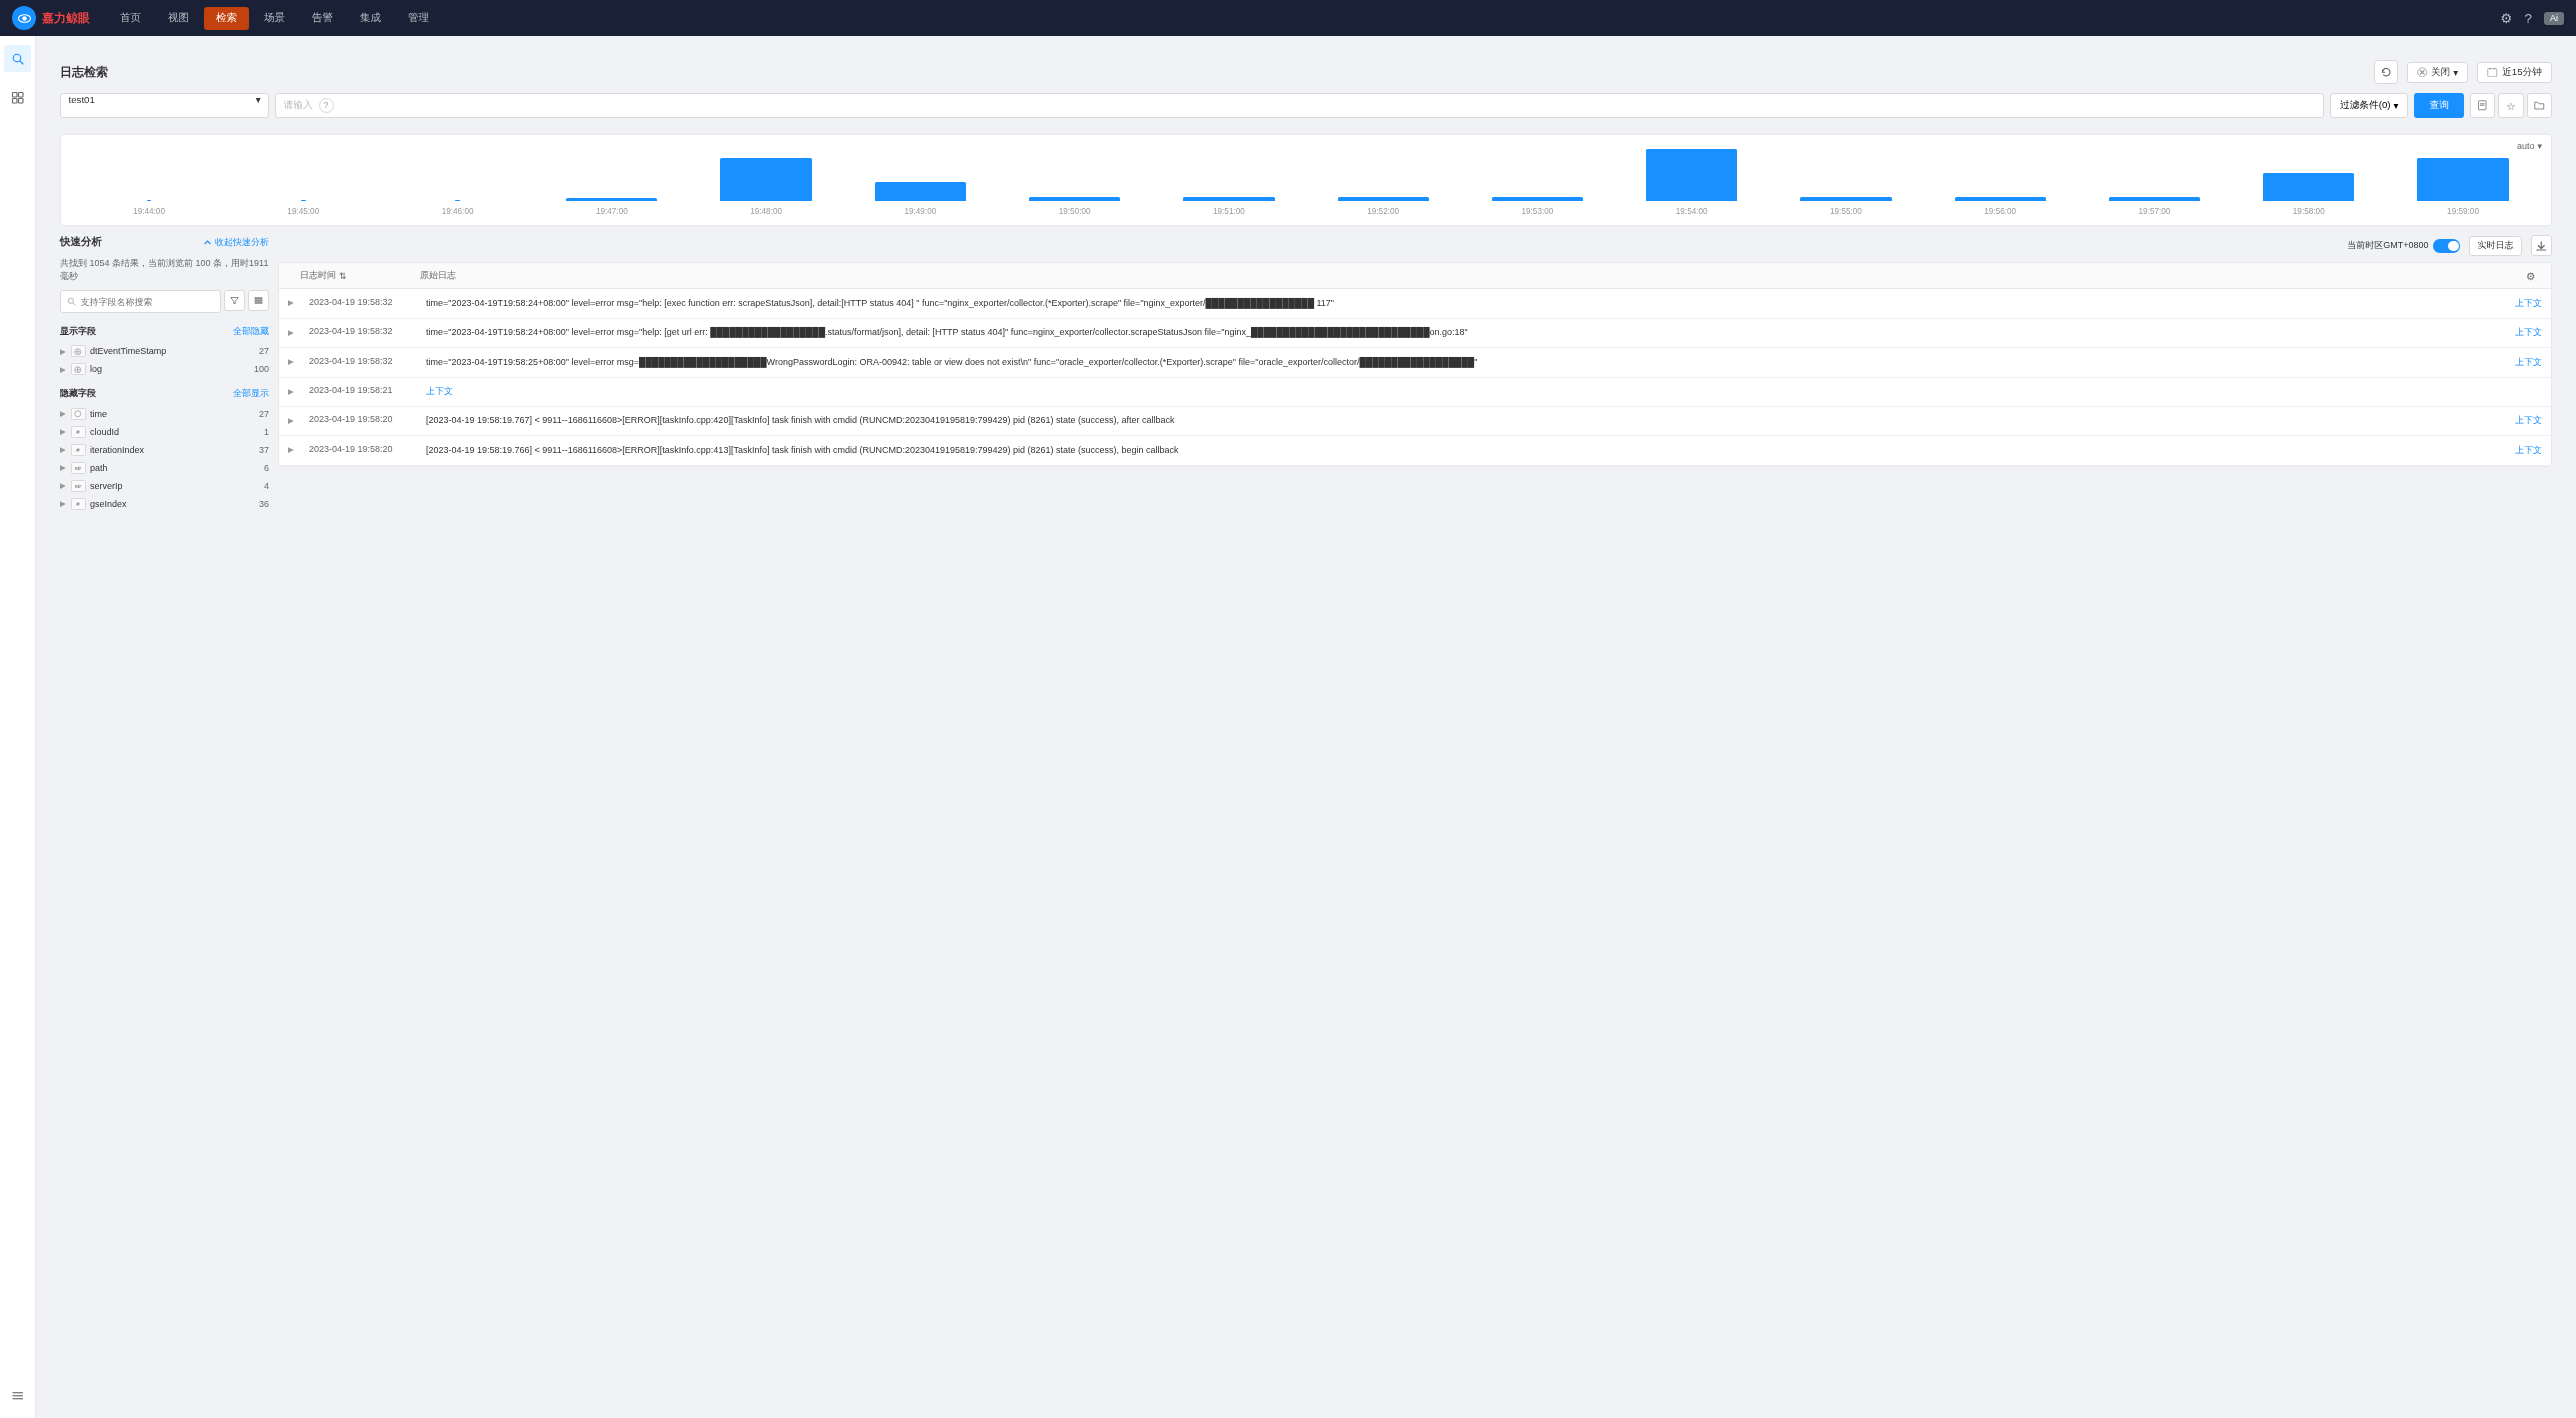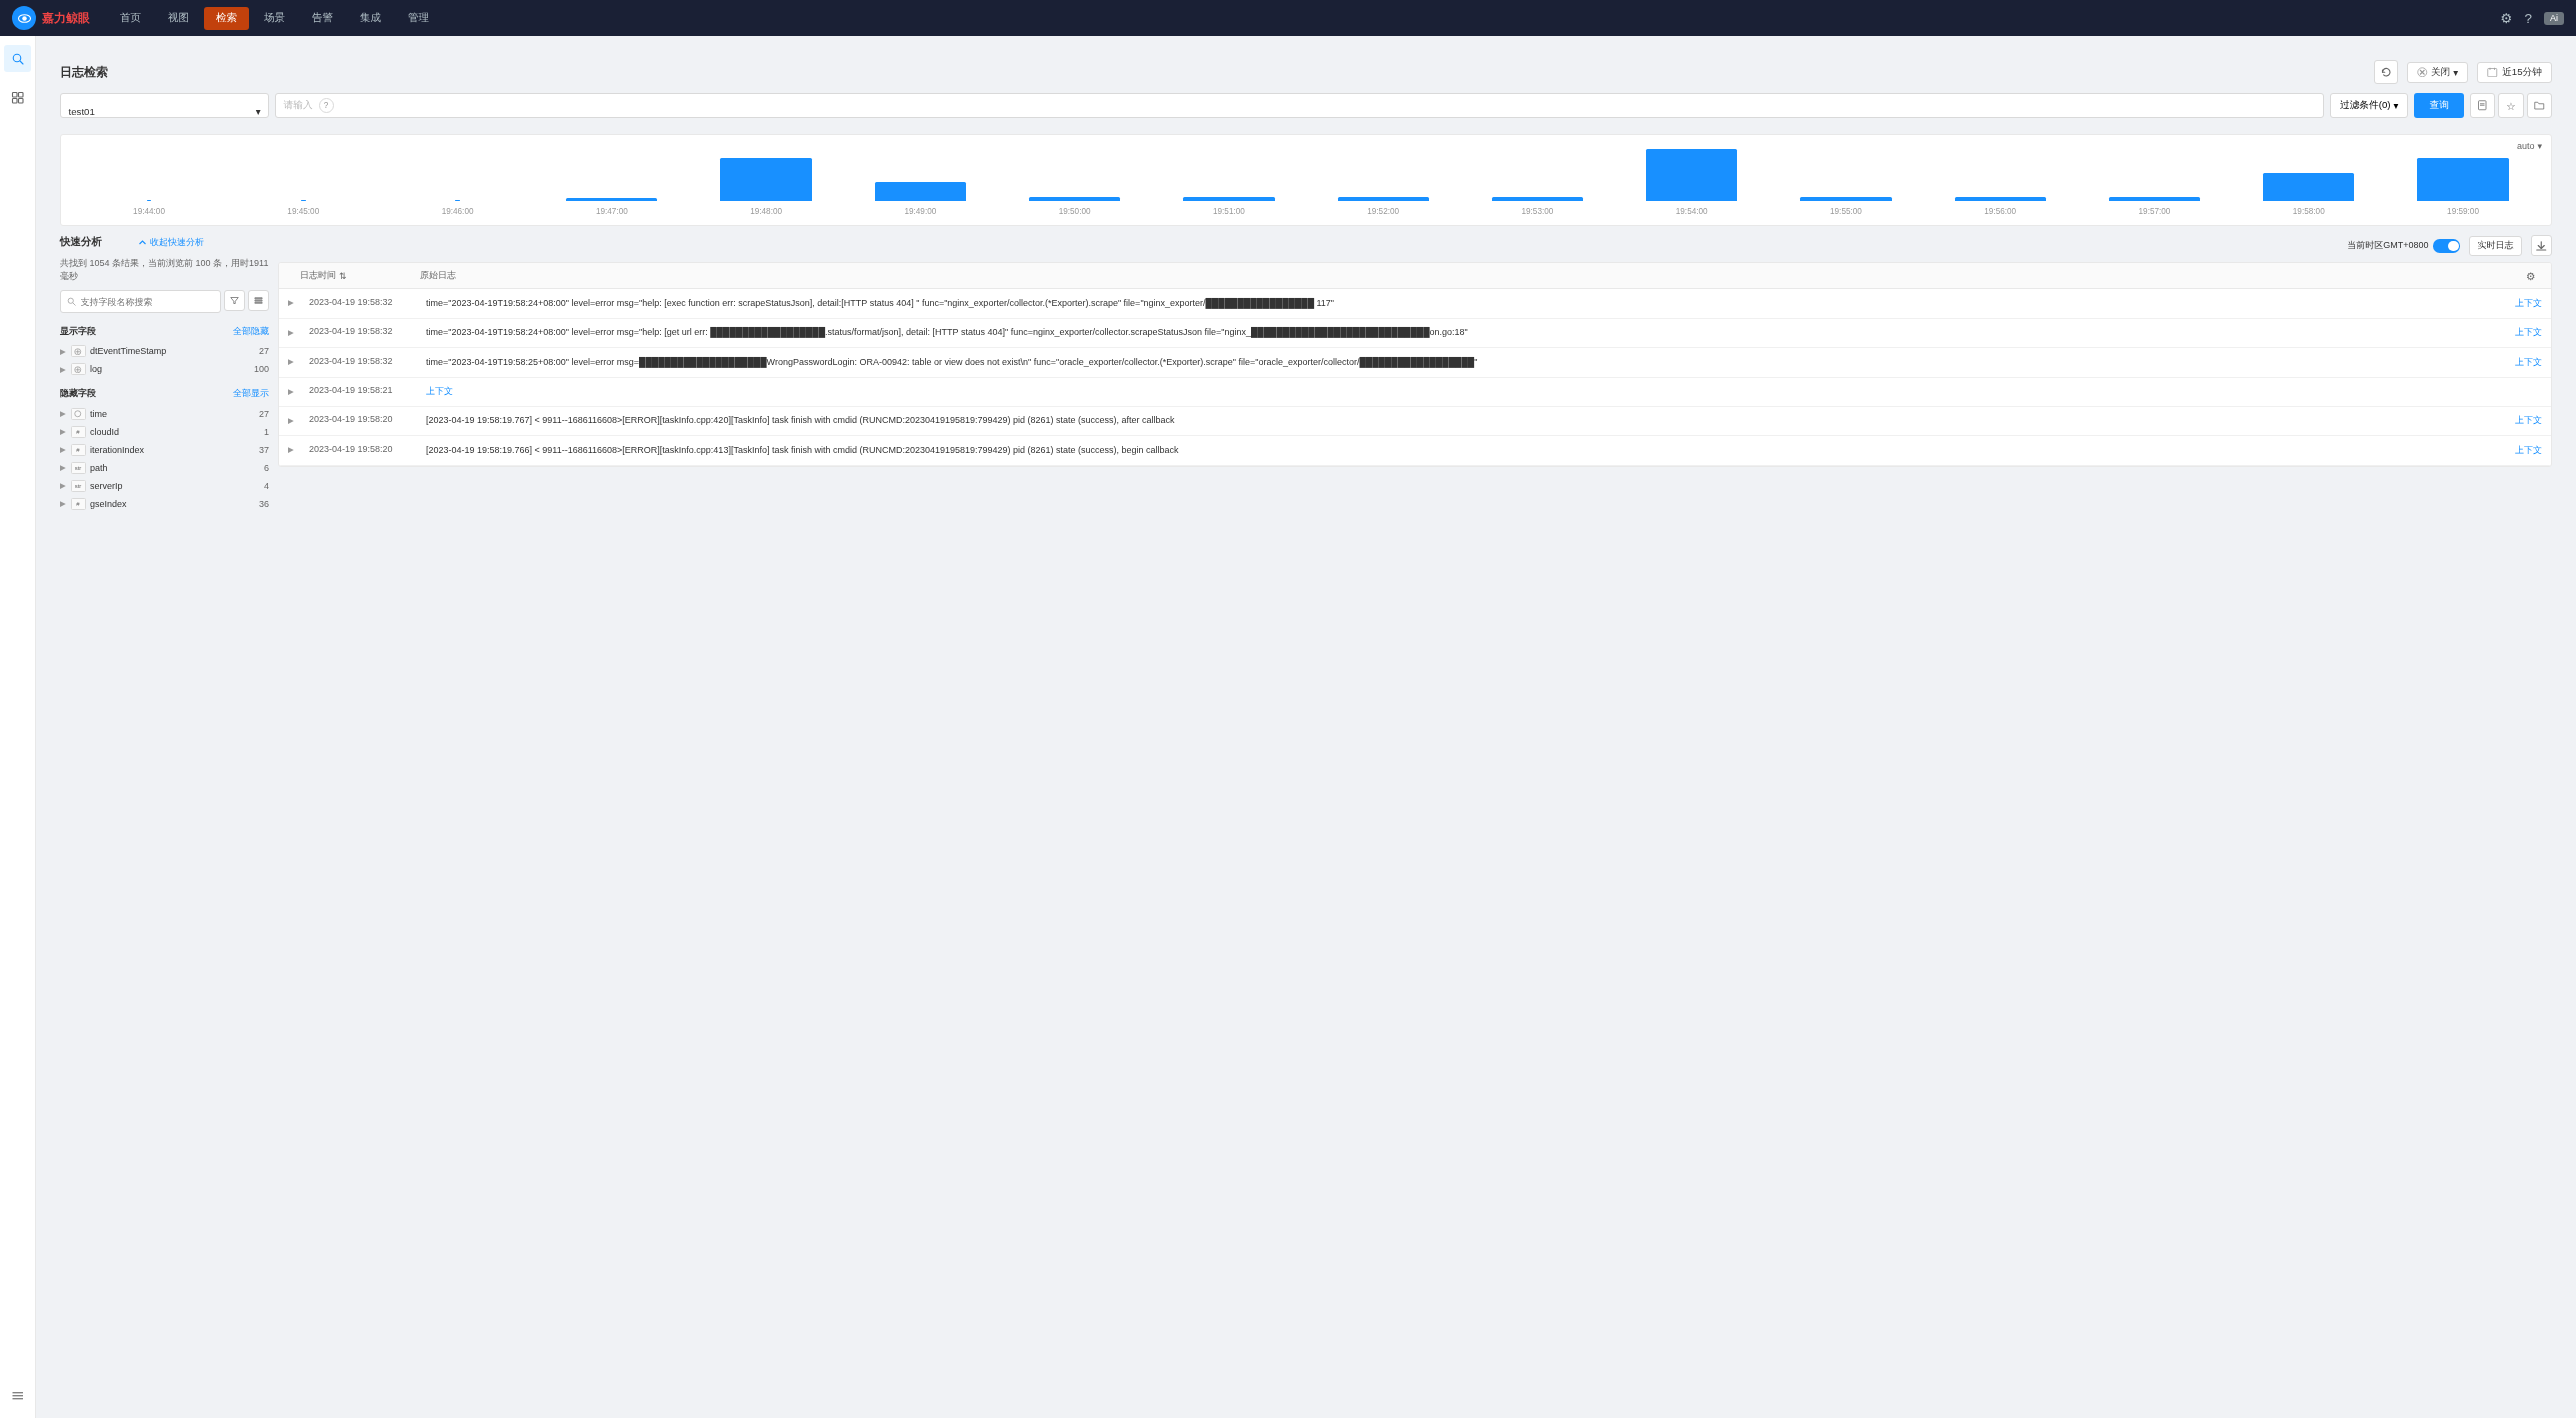--- a/index.html
+++ b/index.html
@@ -167,21 +167,21 @@
       gap: 6px;
       margin-bottom: 9px;
     }
     .index-select {
       width: 209px;
       height: 25.4px;
       border: 0.7px solid #d9d9d9;
       border-radius: 3px;
       background: white;
       display: flex;
-      align-items: flex-end;
+      align-items: flex-start;
       justify-content: space-between;
       padding: 0 7.5px;
       cursor: pointer;
       font-size: 9.7px;
     }
     .search-input {
       flex: 1;
       height: 25.4px;
       border: 0.7px solid #d9d9d9;
       border-radius: 3px;
@@ -312,20 +312,21 @@
     }
 
     
     .quick-analysis {
       width: 209px;
       flex-shrink: 0;
     }
     .qa-header {
       display: flex;
       align-items: center;
+      justify-content: space-between;
       margin-bottom: 7.5px;
       gap: 36px;
     }
     .qa-title {
       font-size: 10.5px;
       font-weight: 600;
     }
     .qa-collapse {
       color: #1890ff;
       font-size: 9px;

